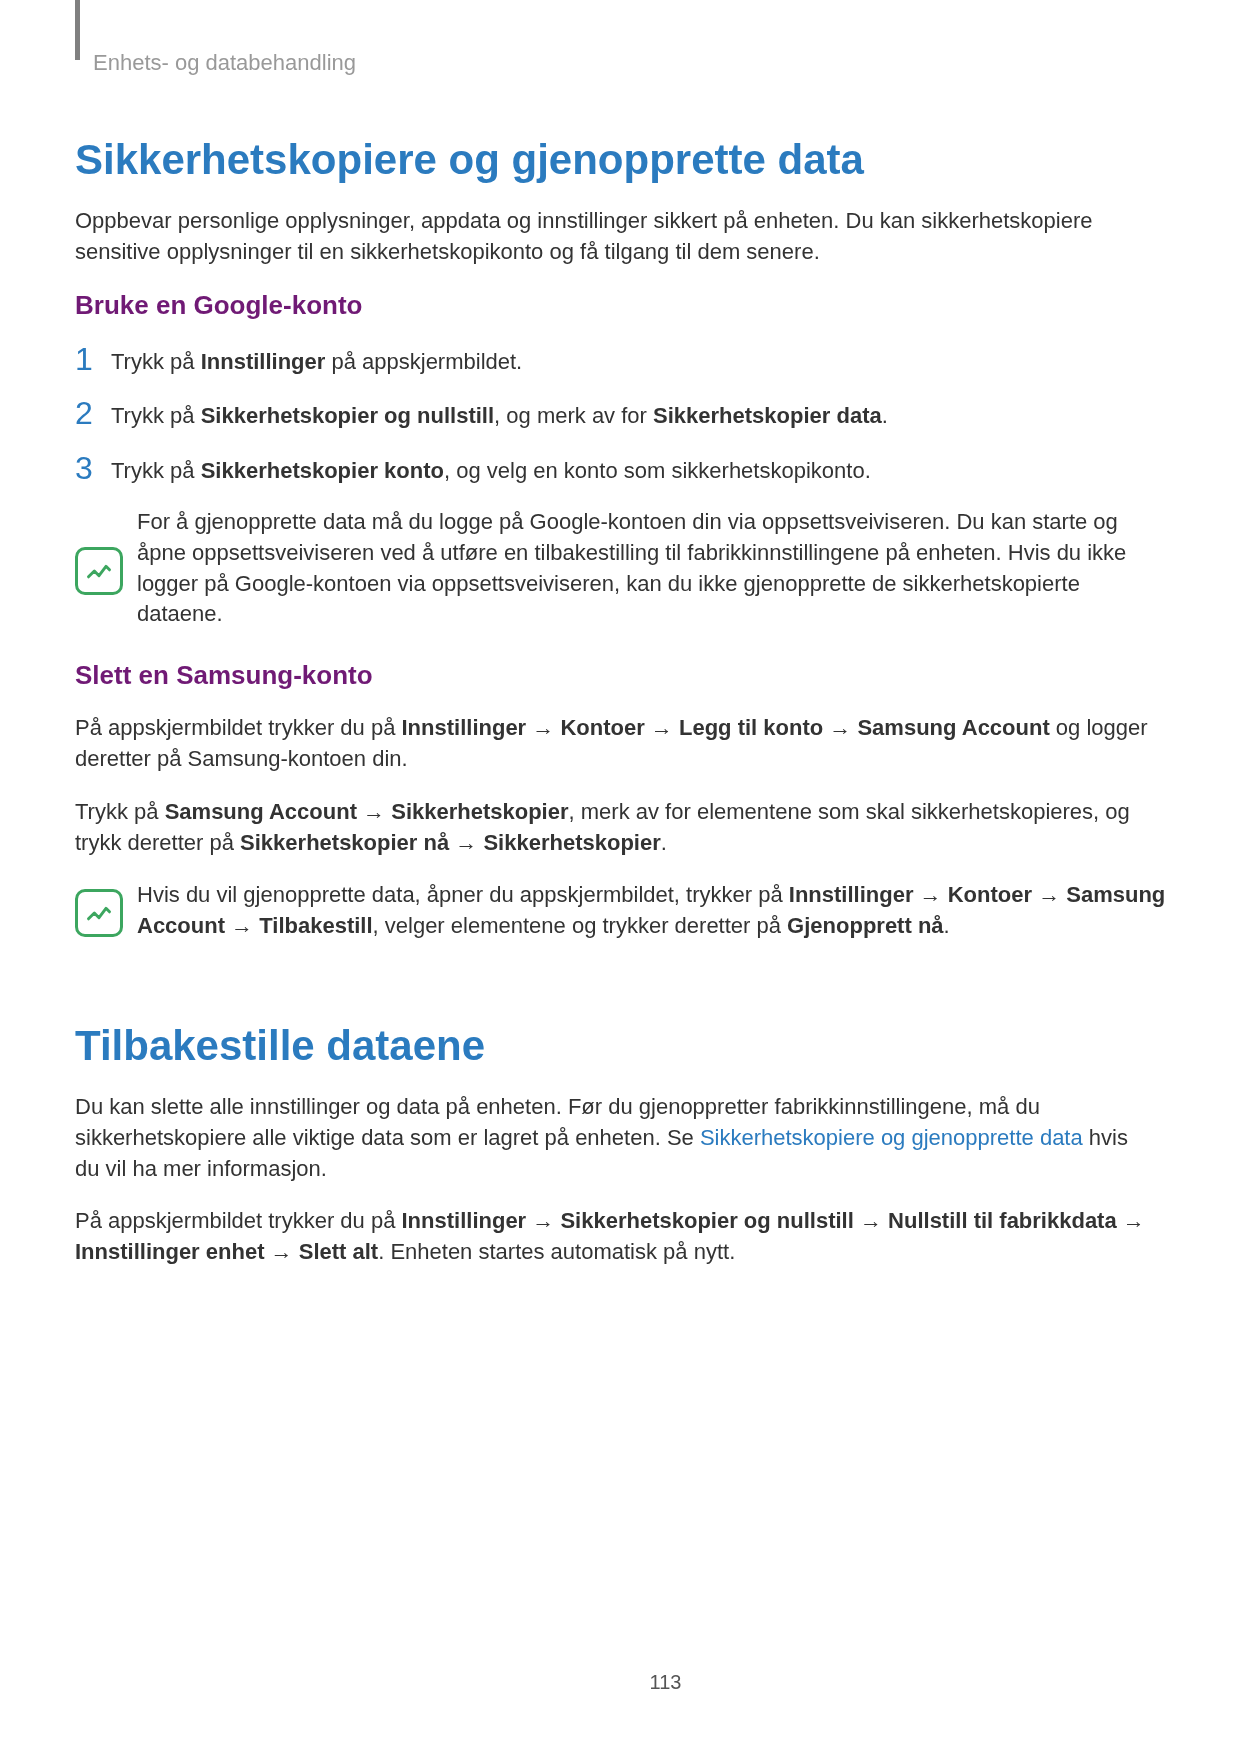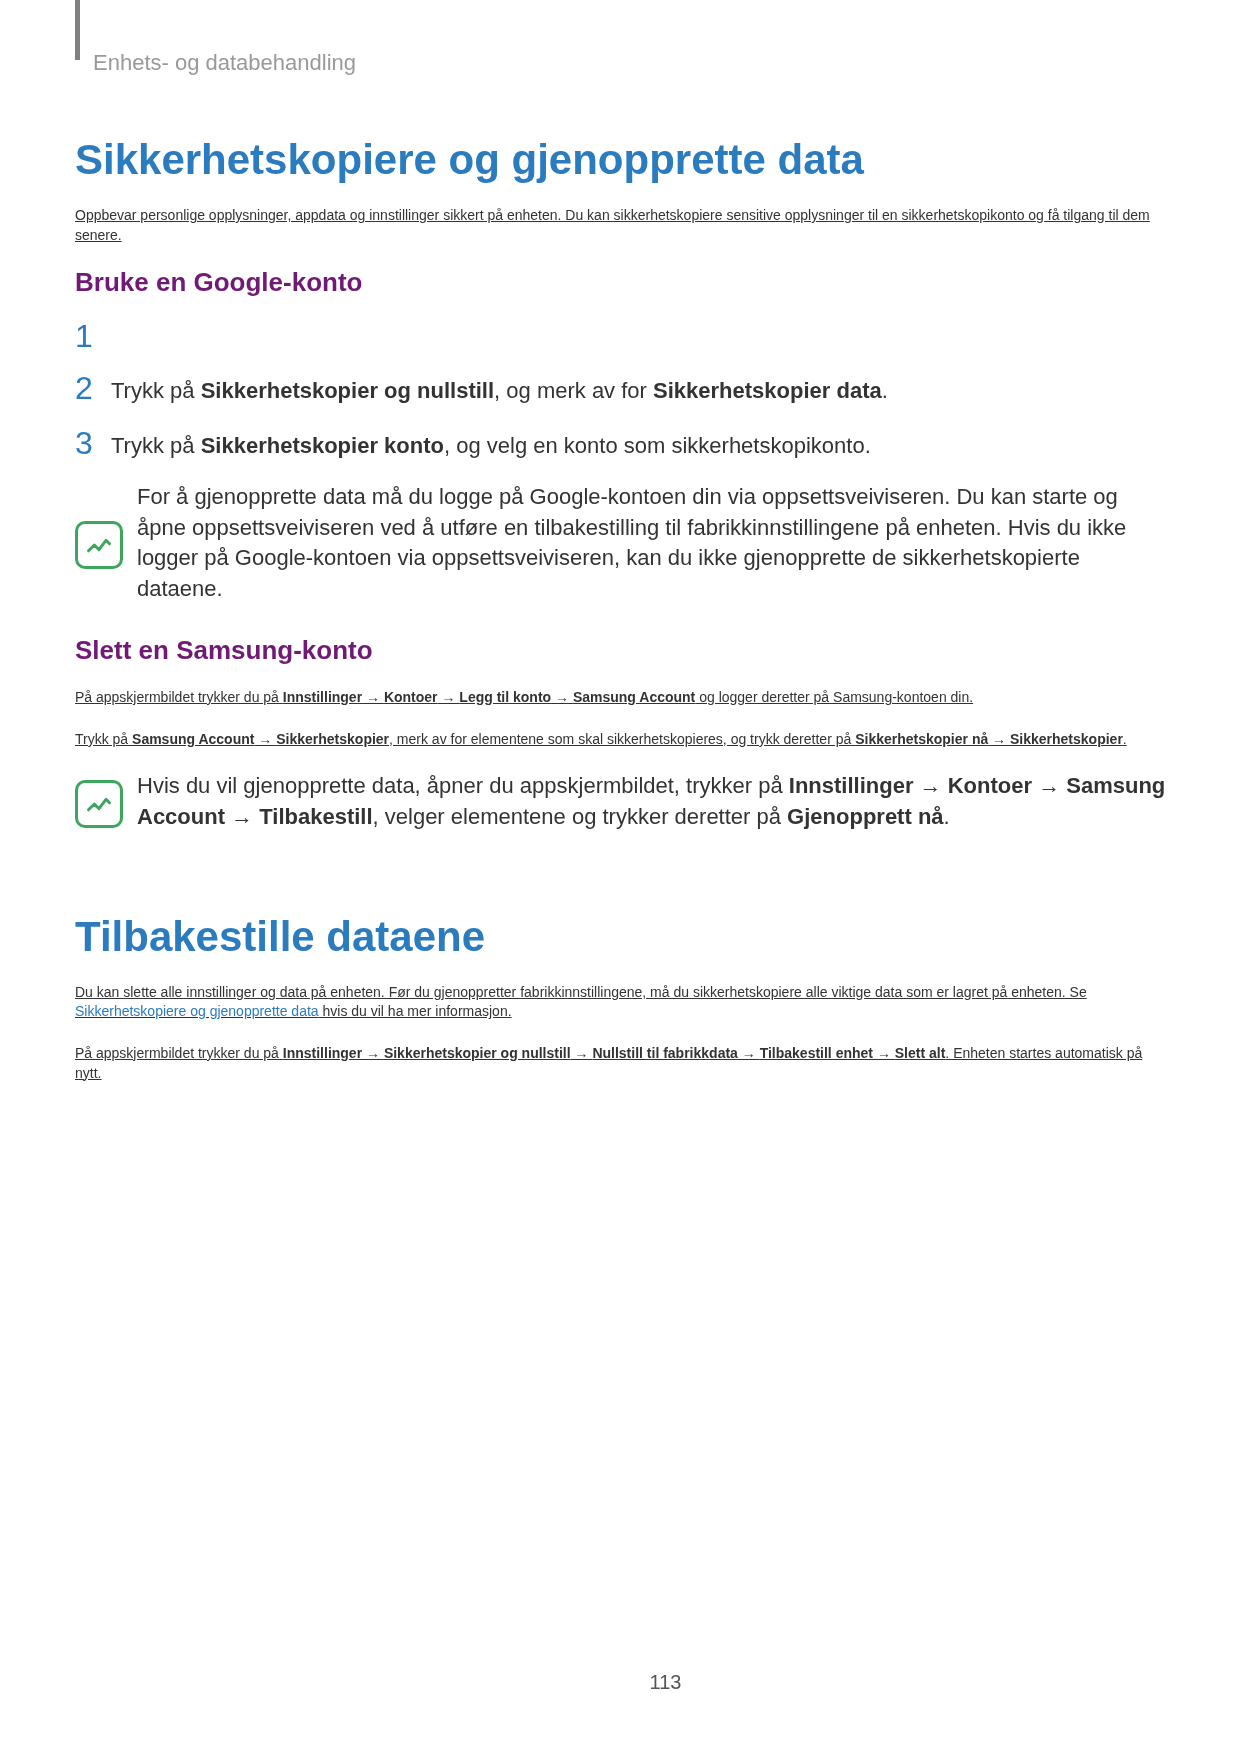--- a/index.html
+++ b/index.html
@@ -31,25 +31,24 @@
     margin-bottom: 60px;
     margin-left: 18px;
   }
   h1 {
     color: #2b7bbf;
     font-size: 42px;
     font-weight: bold;
     margin: 0 0 22px 0;
   }
   p {
-    font-size: 14px;
+    font-size: 22px;
     line-height: 1.4;
     color: #333;
     margin: 0 16px 22px 0;
-    text-decoration: underline;
   }
   h2 {
     font-size: 26px;
     font-weight: bold;
     color: #701a75;
     margin: 22px 0 22px 0;
   }
   .step {
     display: flex;
     align-items: flex-start;
@@ -114,20 +113,23 @@
   <div class="header-line"></div>
   <div class="breadcrumb">Enhets- og databehandling</div>
 
   <h1>Sikkerhetskopiere og gjenopprette data</h1>
   <p>Oppbevar personlige opplysninger, appdata og innstillinger sikkert på enheten. Du kan sikkerhetskopiere sensitive opplysninger til en sikkerhetskopikonto og få tilgang til dem senere.</p>
 
   <h2>Bruke en Google-konto</h2>
 
   <div class="step">
     <div class="step-num">1</div>
+    <div class="step-text">
+      <span>Trykk på </span><b>Innstillinger</b><span> på appskjermbildet.</span>
+    </div>
   </div>
 
   <div class="step">
     <div class="step-num">2</div>
     <div class="step-text">
       <span>Trykk på </span><b>Sikkerhetskopier og nullstill</b><span>, og merk av for </span><b>Sikkerhetskopier data</b><span>.</span>
     </div>
   </div>
 
   <div class="step">
@@ -169,17 +171,17 @@
 
   <div class="section-gap"></div>
 
   <h1>Tilbakestille dataene</h1>
 
   <p>
     <span>Du kan slette alle innstillinger og data på enheten. Før du gjenoppretter fabrikkinnstillingene, må du sikkerhetskopiere alle viktige data som er lagret på enheten. Se </span><span class="link">Sikkerhetskopiere og gjenopprette data</span><span> hvis du vil ha mer informasjon.</span>
   </p>
 
   <p>
-    <span>På appskjermbildet trykker du på </span><b>Innstillinger</b><span class="arrow"> → </span><b>Sikkerhetskopier og nullstill</b><span class="arrow"> → </span><b>Nullstill til fabrikkdata</b><span class="arrow"> → </span><b>Tilbakestill enhet</b><span class="arrow"> → </span><b>Slett alt</b><span>. Enheten startes automatisk på nytt.</span>
+    <span>På appskjermbildet trykker du på </span><b>Innstillinger</b><span class="arrow"> → </span><b>Sikkerhetskopier og nullstill</b><span class="arrow"> → </span><b>Nullstill til fabrikkdata</b><span class="arrow"> → </span><b>Innstillinger enhet</b><span class="arrow"> → </span><b>Slett alt</b><span>. Enheten startes automatisk på nytt.</span>
   </p>
 
   <div class="pagenum">113</div>
 </div>
 
 </body></html>

